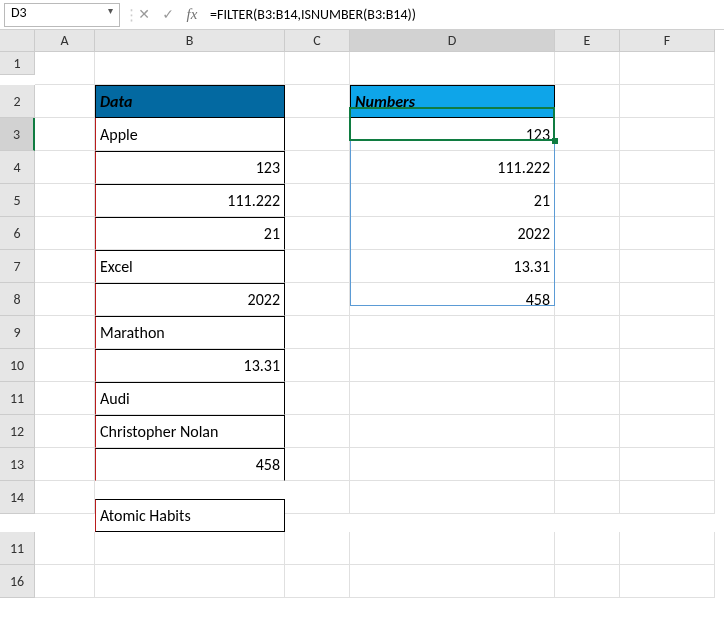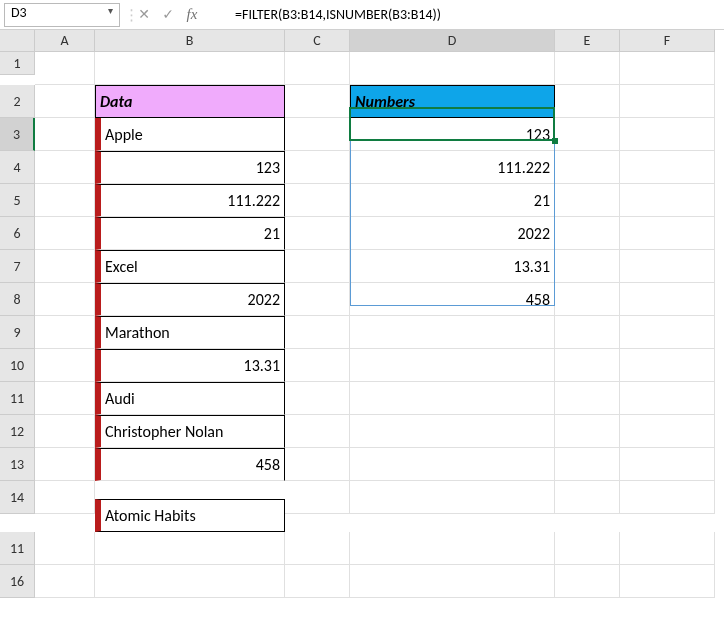--- a/index.html
+++ b/index.html
@@ -5,34 +5,34 @@
     * { box-sizing: border-box; margin: 0; padding: 0; }
     body { font-family: Calibri, Arial, sans-serif; font-size: 15px; background: #fff; color: #000; user-select: none; }
     
     .formula-bar { display: flex; align-items: center; height: 30px; border-bottom: 1px solid #d0d0d0; background: #fff; }
     .name-box { width: 116px; height: 24px; border: 1px solid #bababa; margin: 0 4px; display: flex; padding: 0 6px; background: #fff; font-size: 14px; }
     .name-box-text { flex: 1; }
     .name-box-dd { font-size: 10px; color: #555; }
     .fb-divider { width: 8px; color: #ccc; text-align: center; }
     .fb-btn { width: 24px; height: 24px; display: flex; align-items: center; justify-content: center; color: #999; font-size: 14px; }
     .fb-btn.fx { font-style: italic; font-family: 'Times New Roman', serif; color: #737373; font-size: 15px; }
-    .formula-input { flex: 1; height: 24px; border: none; outline: none; padding: 0 6px; font-size: 14px; font-family: Calibri, Arial, sans-serif; margin-left: 25px; }
+    .formula-input { flex: 1; height: 24px; border: none; outline: none; padding: 0 6px; font-size: 14px; font-family: Calibri, Arial, sans-serif; }
     
     .sheet { position: relative; }
     .grid { display: grid; grid-template-columns: 35px 60px 190px 65px 205px 65px 95px; }
     .hdr { background: #e6e6e6; border-right: 1px solid #ccc; border-bottom: 1px solid #ccc; display: flex; align-items: center; justify-content: center; font-size: 14px; color: #333; height: 22px; }
     .hdr.corner { background: #e6e6e6; }
     .hdr.col.sel { background: #d2d2d2; }
     .rowhdr { background: #e6e6e6; border-right: 1px solid #ccc; border-bottom: 1px solid #ccc; display: flex; align-items: center; justify-content: center; font-size: 14px; color: #333; }
     .rowhdr.sel { background: #d2d2d2; border-right: 2px solid #107c41; }
     .cell { border-right: 1px solid #e0e0e0; border-bottom: 1px solid #e0e0e0; background: #fff; display: flex; align-items: center; padding: 0 4px; height: 33px; overflow: hidden; white-space: nowrap; font-size: 16px; }
     .cell.tr { justify-content: flex-end; }
-    .cell.bhdr { background: #f0abfc; font-weight: bold; font-style: italic; border: 1px solid #000 !important; }
+    .cell.bhdr { background: #0369a1; font-weight: bold; font-style: italic; border: 1px solid #000 !important; }
     .cell.dhdr { background: #0ea5e9; font-weight: bold; font-style: italic; border: 1px solid #000 !important; }
-    .cell.box-l { border-left: 6px solid #b91c1c; }
+    .cell.box-l { border-left: 1px solid #b91c1c; }
     .cell.box-r { border-right: 1px solid #000; }
     .cell.box-t { border-top: 1px solid #000; }
     .cell.box-b { border-bottom: 1px solid #000; margin-top: 18px; }
     
     .active-cell-border { position: absolute; border: 2px solid #107c41; pointer-events: none; z-index: 5; background: transparent; }
     .spill-border { position: absolute; border: 1px solid #5b9bd5; pointer-events: none; z-index: 3; }
     .fill-handle { position: absolute; width: 6px; height: 6px; background: #107c41; z-index: 6; }
   </style>
 </head>
 <body>

